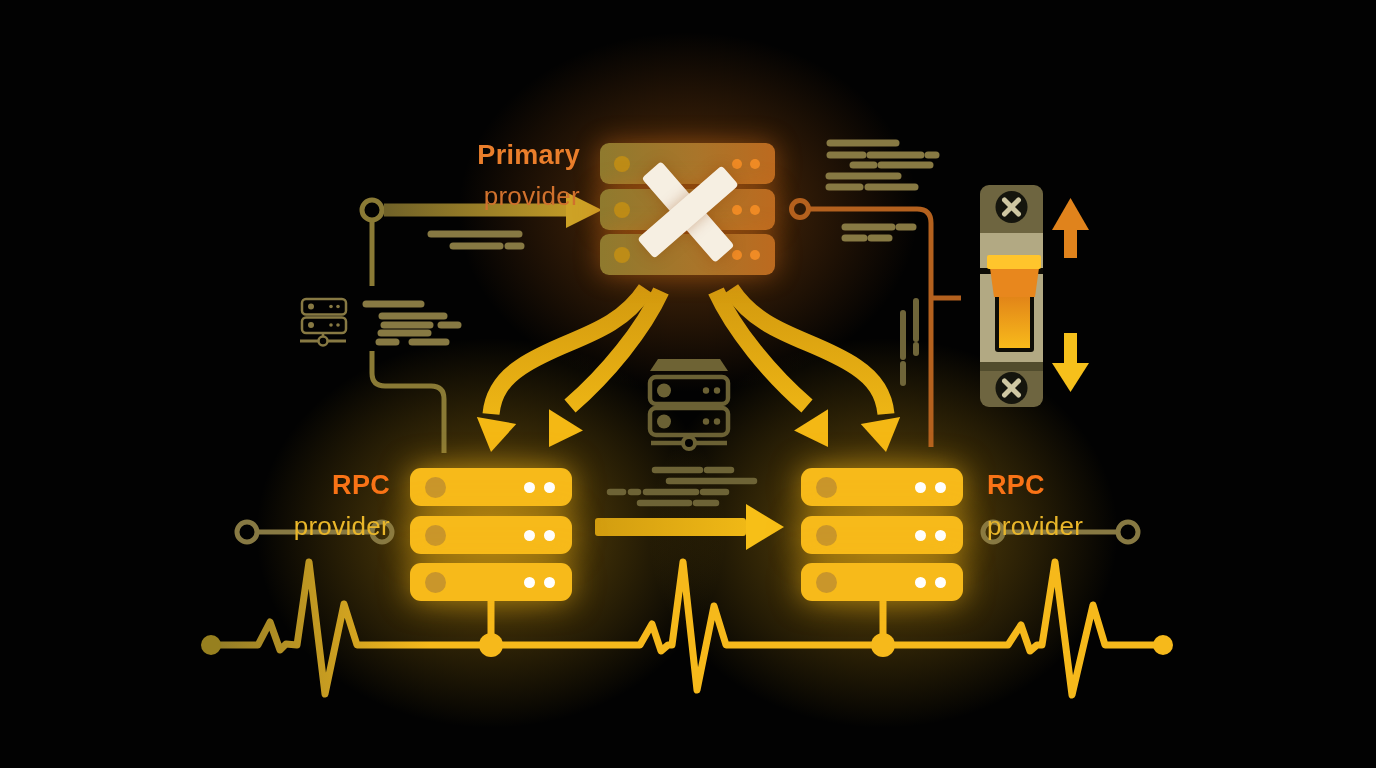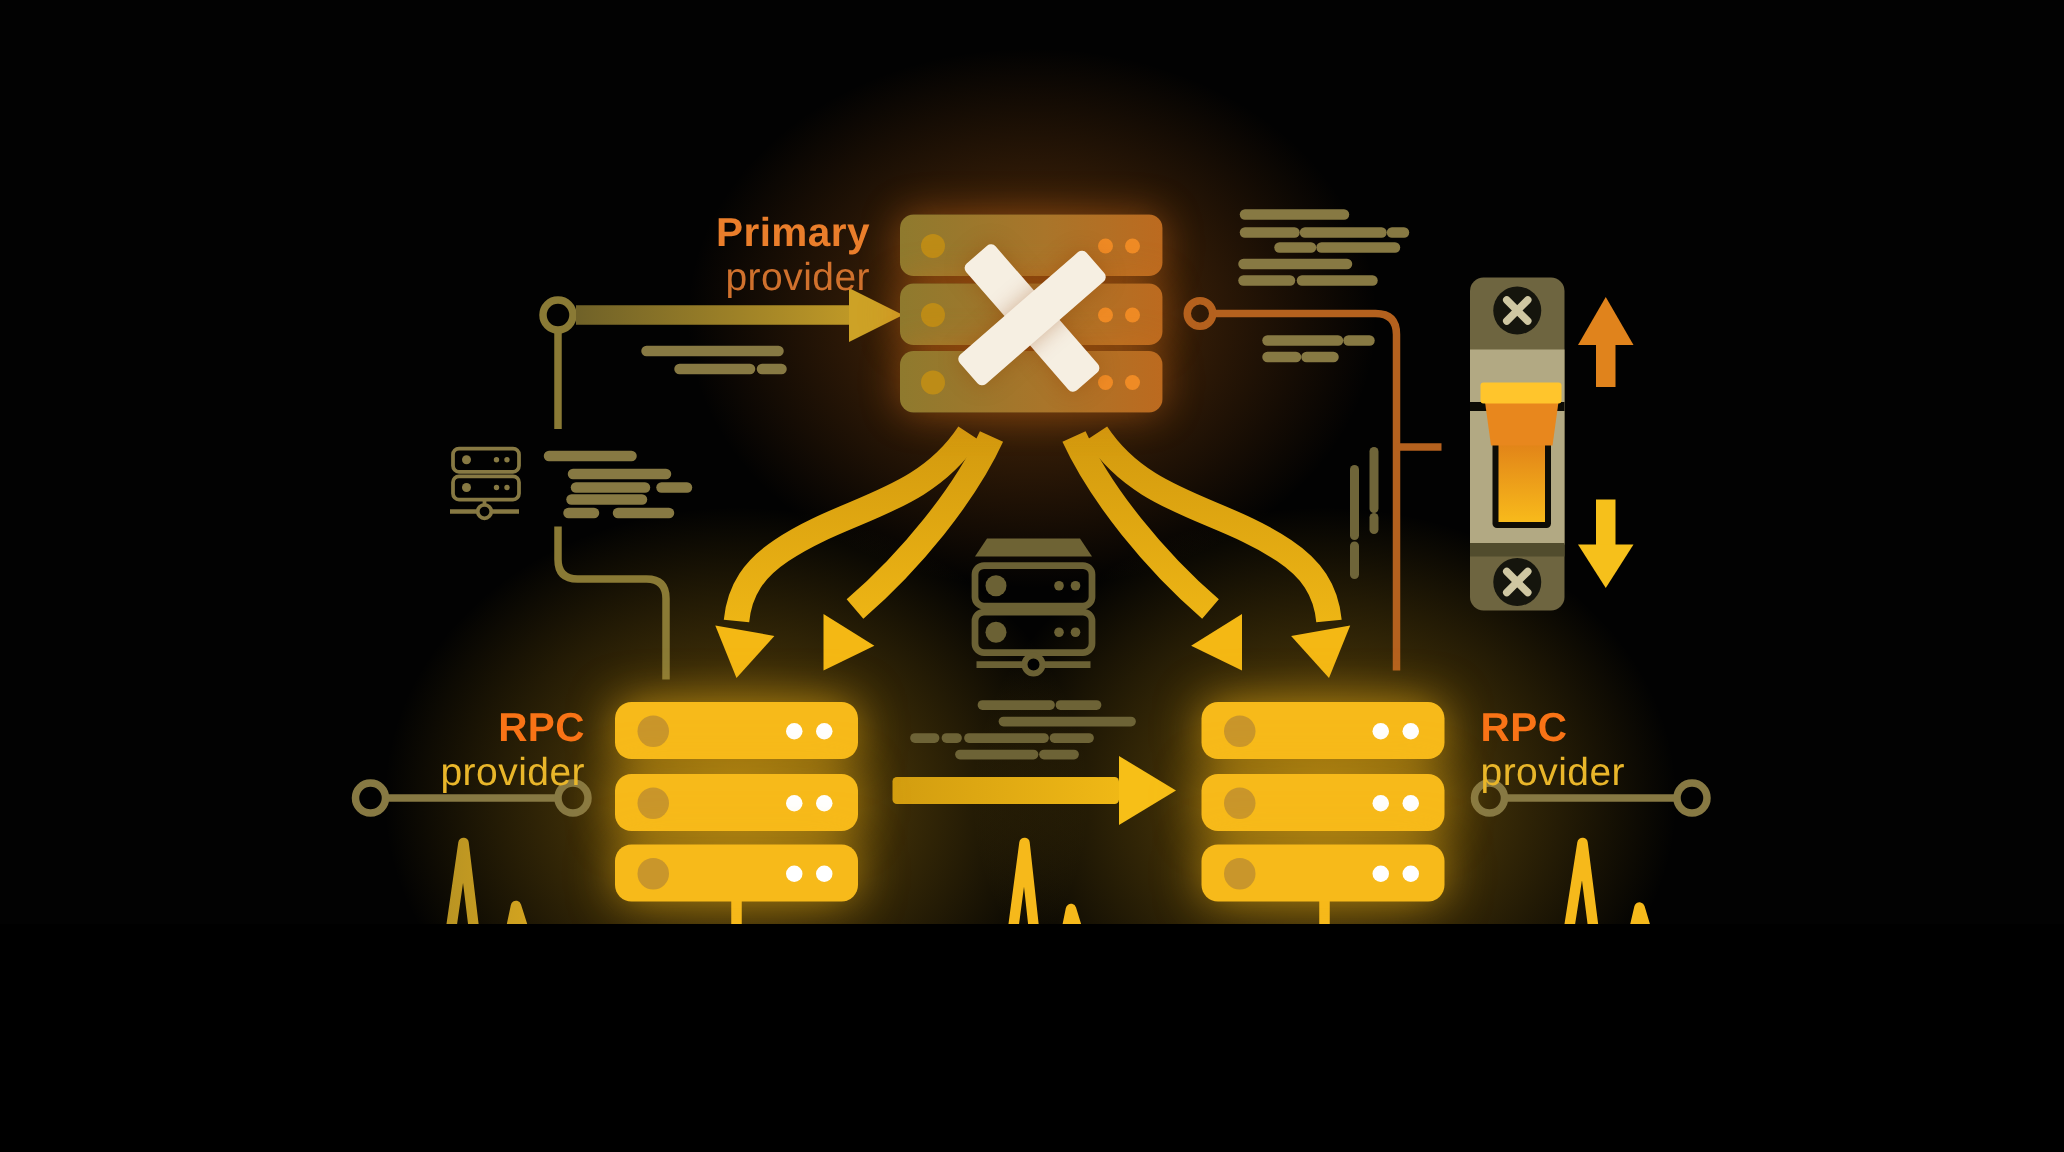--- a/index.html
+++ b/index.html
@@ -1,16 +1,16 @@
 <!DOCTYPE html>
 <html><head>
 <meta charset="utf-8">
 <style>
   html,body{margin:0;padding:0;background:#000;}
-  .canvas{position:relative;width:1376px;height:616px;background:#020202;overflow:hidden;
+  .canvas{position:relative;width:1376px;height:768px;background:#020202;overflow:hidden;
           font-family:"Liberation Sans", sans-serif;}
   .glow{position:absolute;pointer-events:none;}
   #glow-primary{left:458px;top:32px;width:460px;height:360px;
     background:radial-gradient(closest-side, rgba(236,126,26,.50), rgba(236,126,26,.20) 48%, rgba(236,126,26,0) 100%);}
   #glow-left{left:256px;top:338px;width:470px;height:390px;
     background:radial-gradient(closest-side, rgba(250,186,24,.55), rgba(250,186,24,.22) 48%, rgba(250,186,24,0) 100%);}
   #glow-right{left:648px;top:338px;width:470px;height:390px;
     background:radial-gradient(closest-side, rgba(250,186,24,.55), rgba(250,186,24,.22) 48%, rgba(250,186,24,0) 100%);}
   svg.layer{position:absolute;left:0;top:0;}
 
@@ -36,21 +36,21 @@
 
   
   #failed-x{position:absolute;left:640px;top:166px;width:96px;height:92px;transform:rotate(4deg);}
   #failed-x .bar{position:absolute;top:50%;left:50%;width:112px;height:26px;margin:-13px 0 0 -56px;
     background:#f6efe2;border-radius:4px;box-shadow:0 0 14px rgba(140,60,5,.35);}
   #failed-x .b1{transform:rotate(45deg);} #failed-x .b2{transform:rotate(-45deg);}
 
   
   .lbl{position:absolute;line-height:1.04;letter-spacing:.3px;}
   .lbl .t{font-weight:bold;display:block;}
-  .lbl .s{display:block;margin-top:2px;}
+  .lbl .s{display:block;margin-top:14px;}
   #primary-label{right:796px;top:141px;text-align:right;font-size:27px;}
   #primary-label .t{color:#ea7e2b;} #primary-label .s{color:#d0712d;font-size:26px;}
   #rpc-label-left{right:986px;top:471px;text-align:right;font-size:27px;}
   #rpc-label-right{left:987px;top:471px;text-align:left;font-size:27px;}
   #rpc-label-left .t,#rpc-label-right .t{color:#f97316;}
   #rpc-label-left .s,#rpc-label-right .s{color:#e9b62a;font-size:26px;}
 </style>
 </head>
 <body>
 

